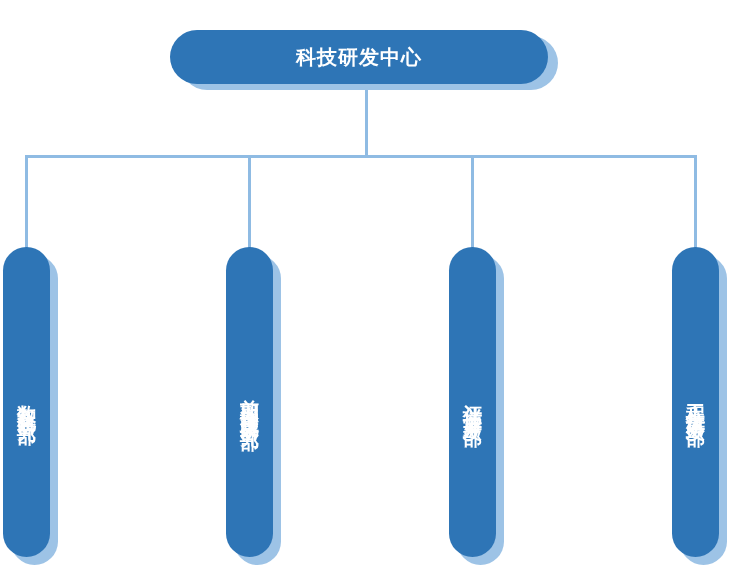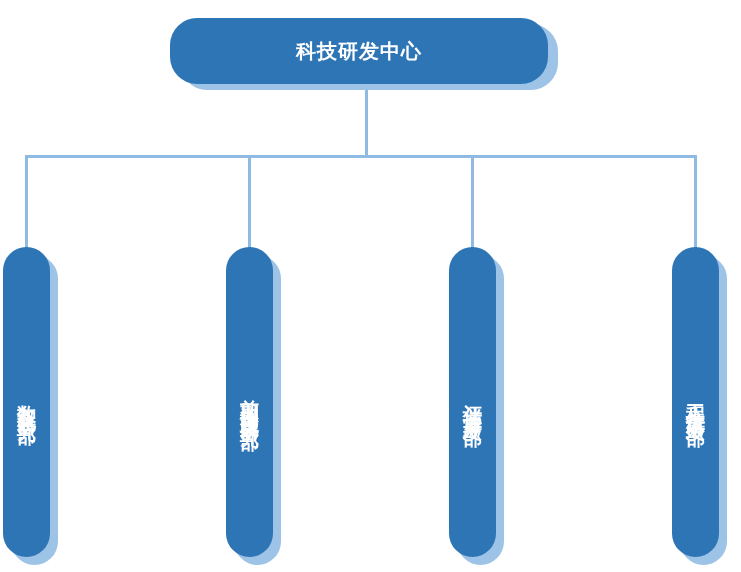--- a/index.html
+++ b/index.html
@@ -18,22 +18,22 @@
   }
   .canvas {
     position: relative;
     width: 741px; height: 572px;
     background: var(--background);
   }
 
   
   .root-node {
     position: absolute;
-    left: 170px; top: 18px;
-    width: 378px; height: 66px;
+    left: 170px; top: 30px;
+    width: 378px; height: 54px;
     background: var(--node-fill);
     border-radius: 27px;
     box-shadow: 10px 6px 0 var(--node-shadow);
     display: flex; align-items: center; justify-content: center;
   }
   .root-node .label {
     color: var(--node-text);
     font-size: 20px;
     font-weight: bold;
     letter-spacing: 1px;

